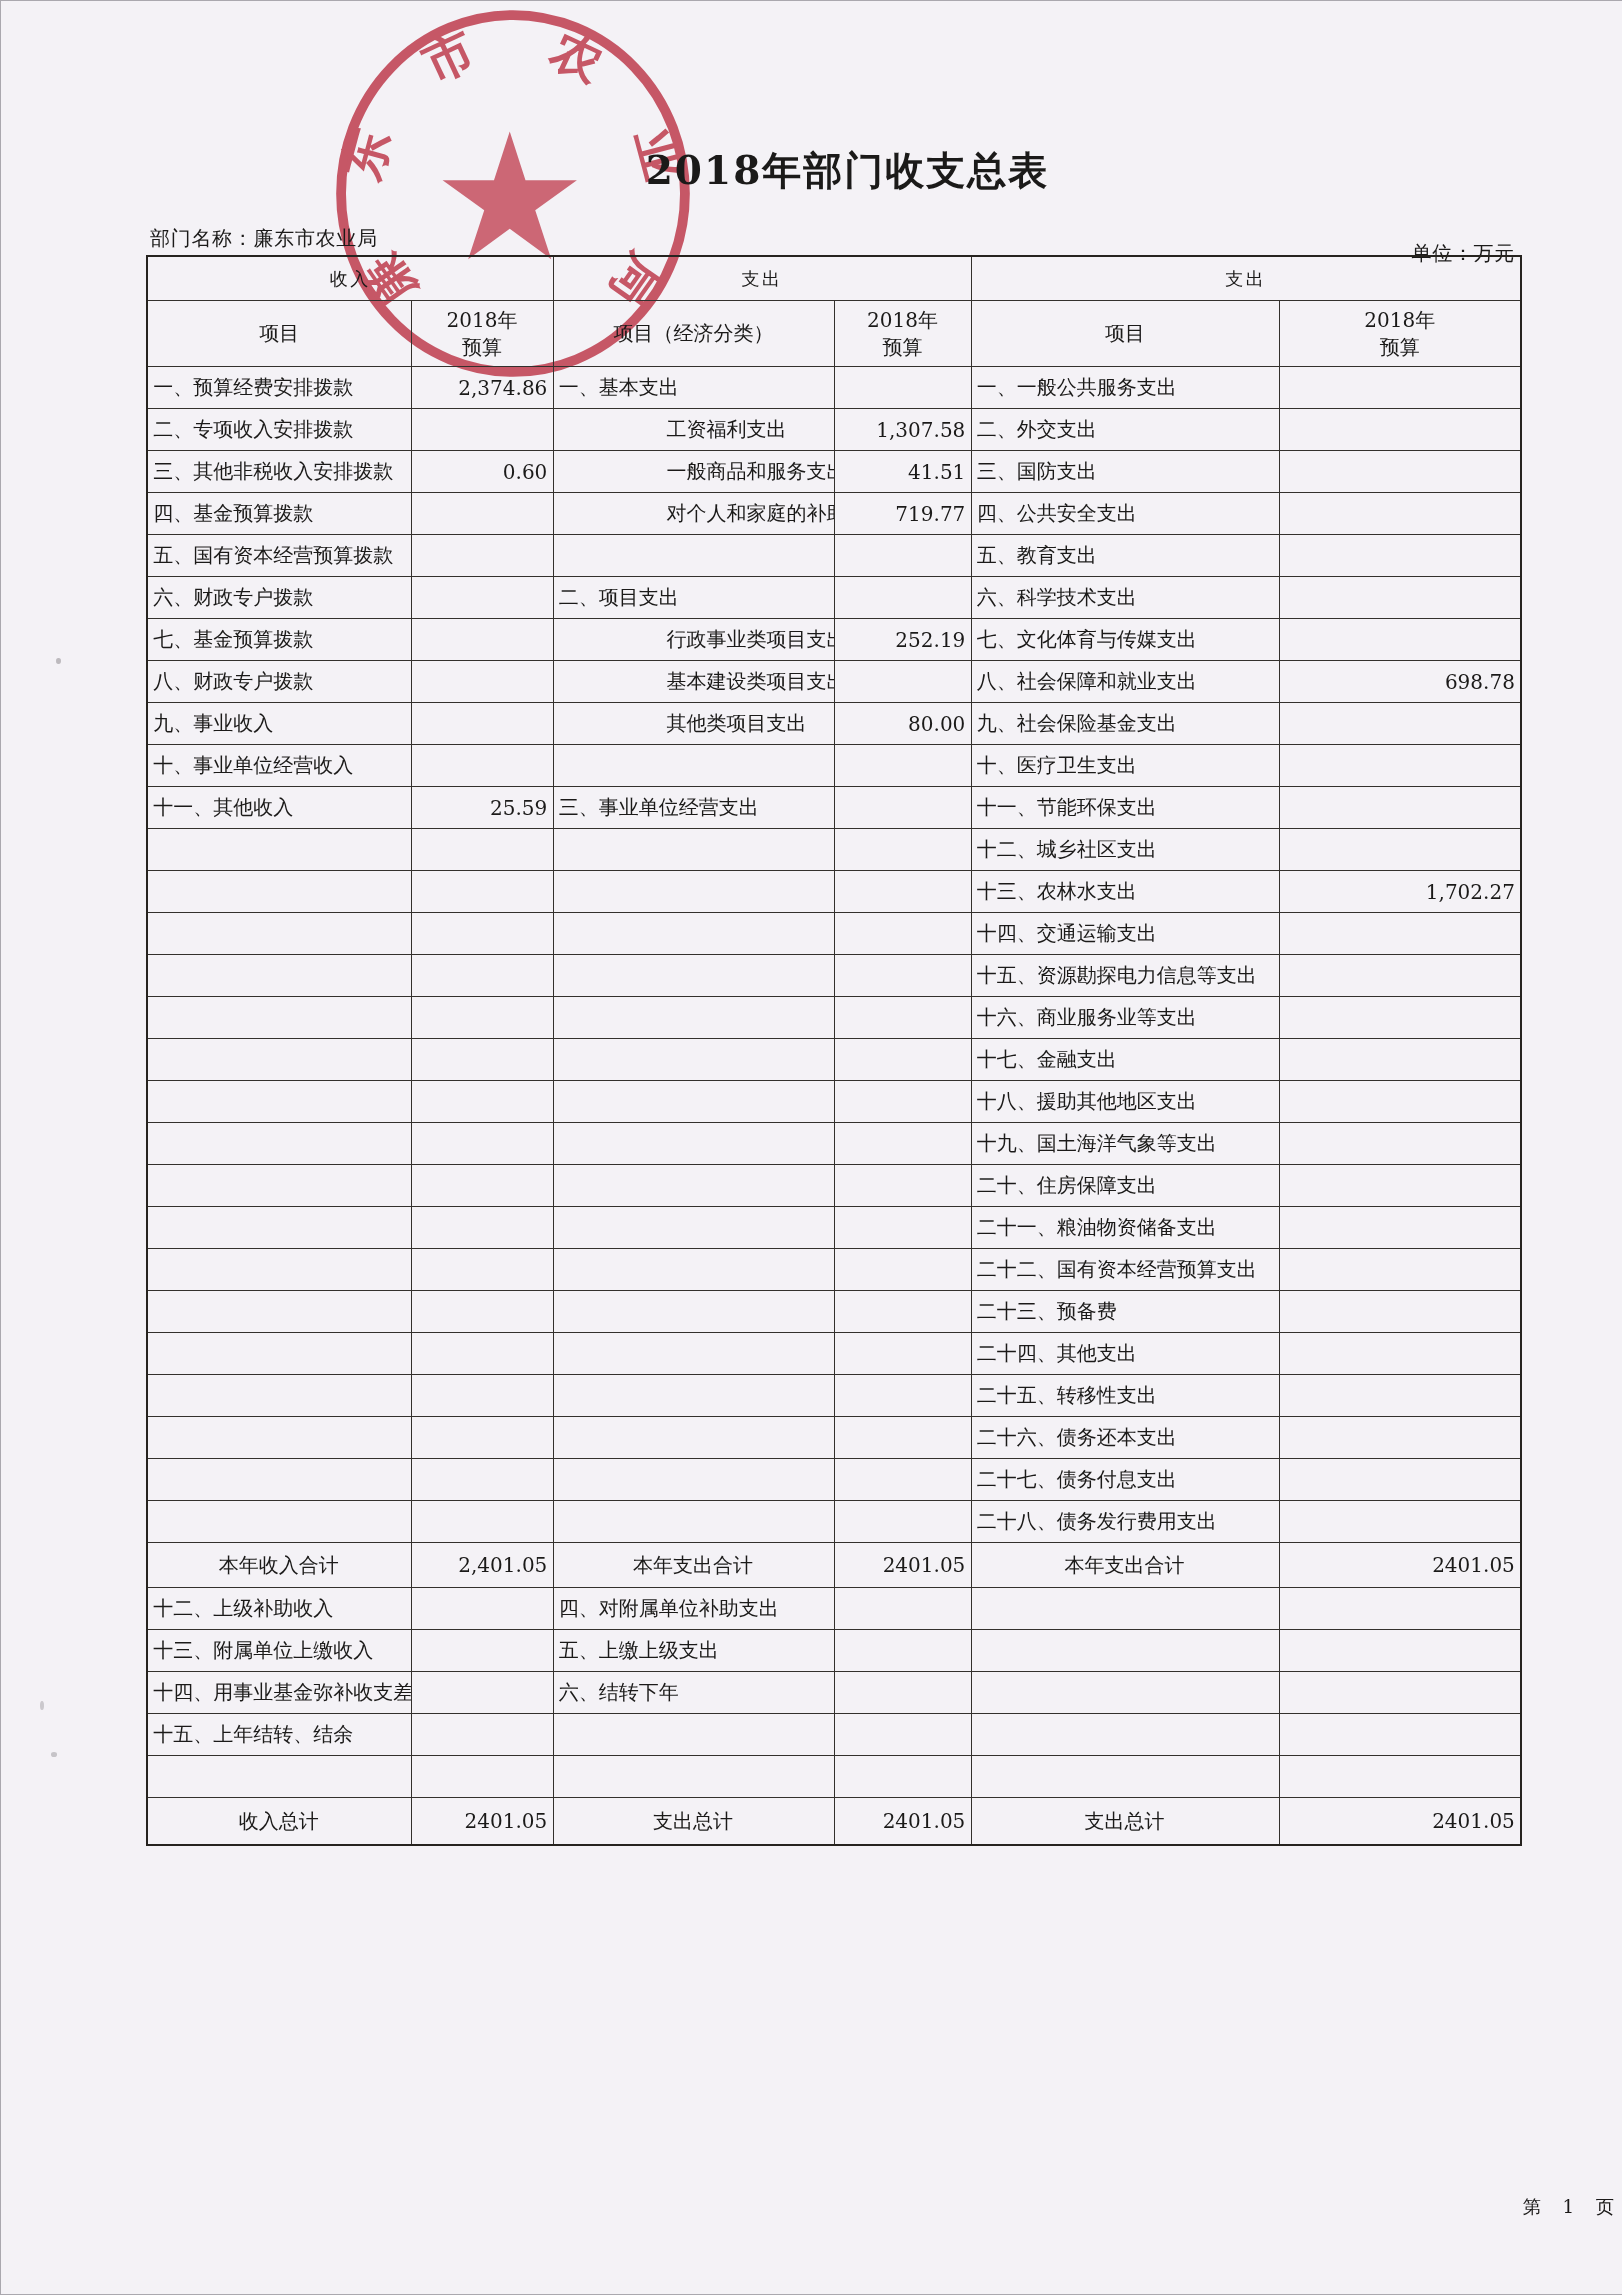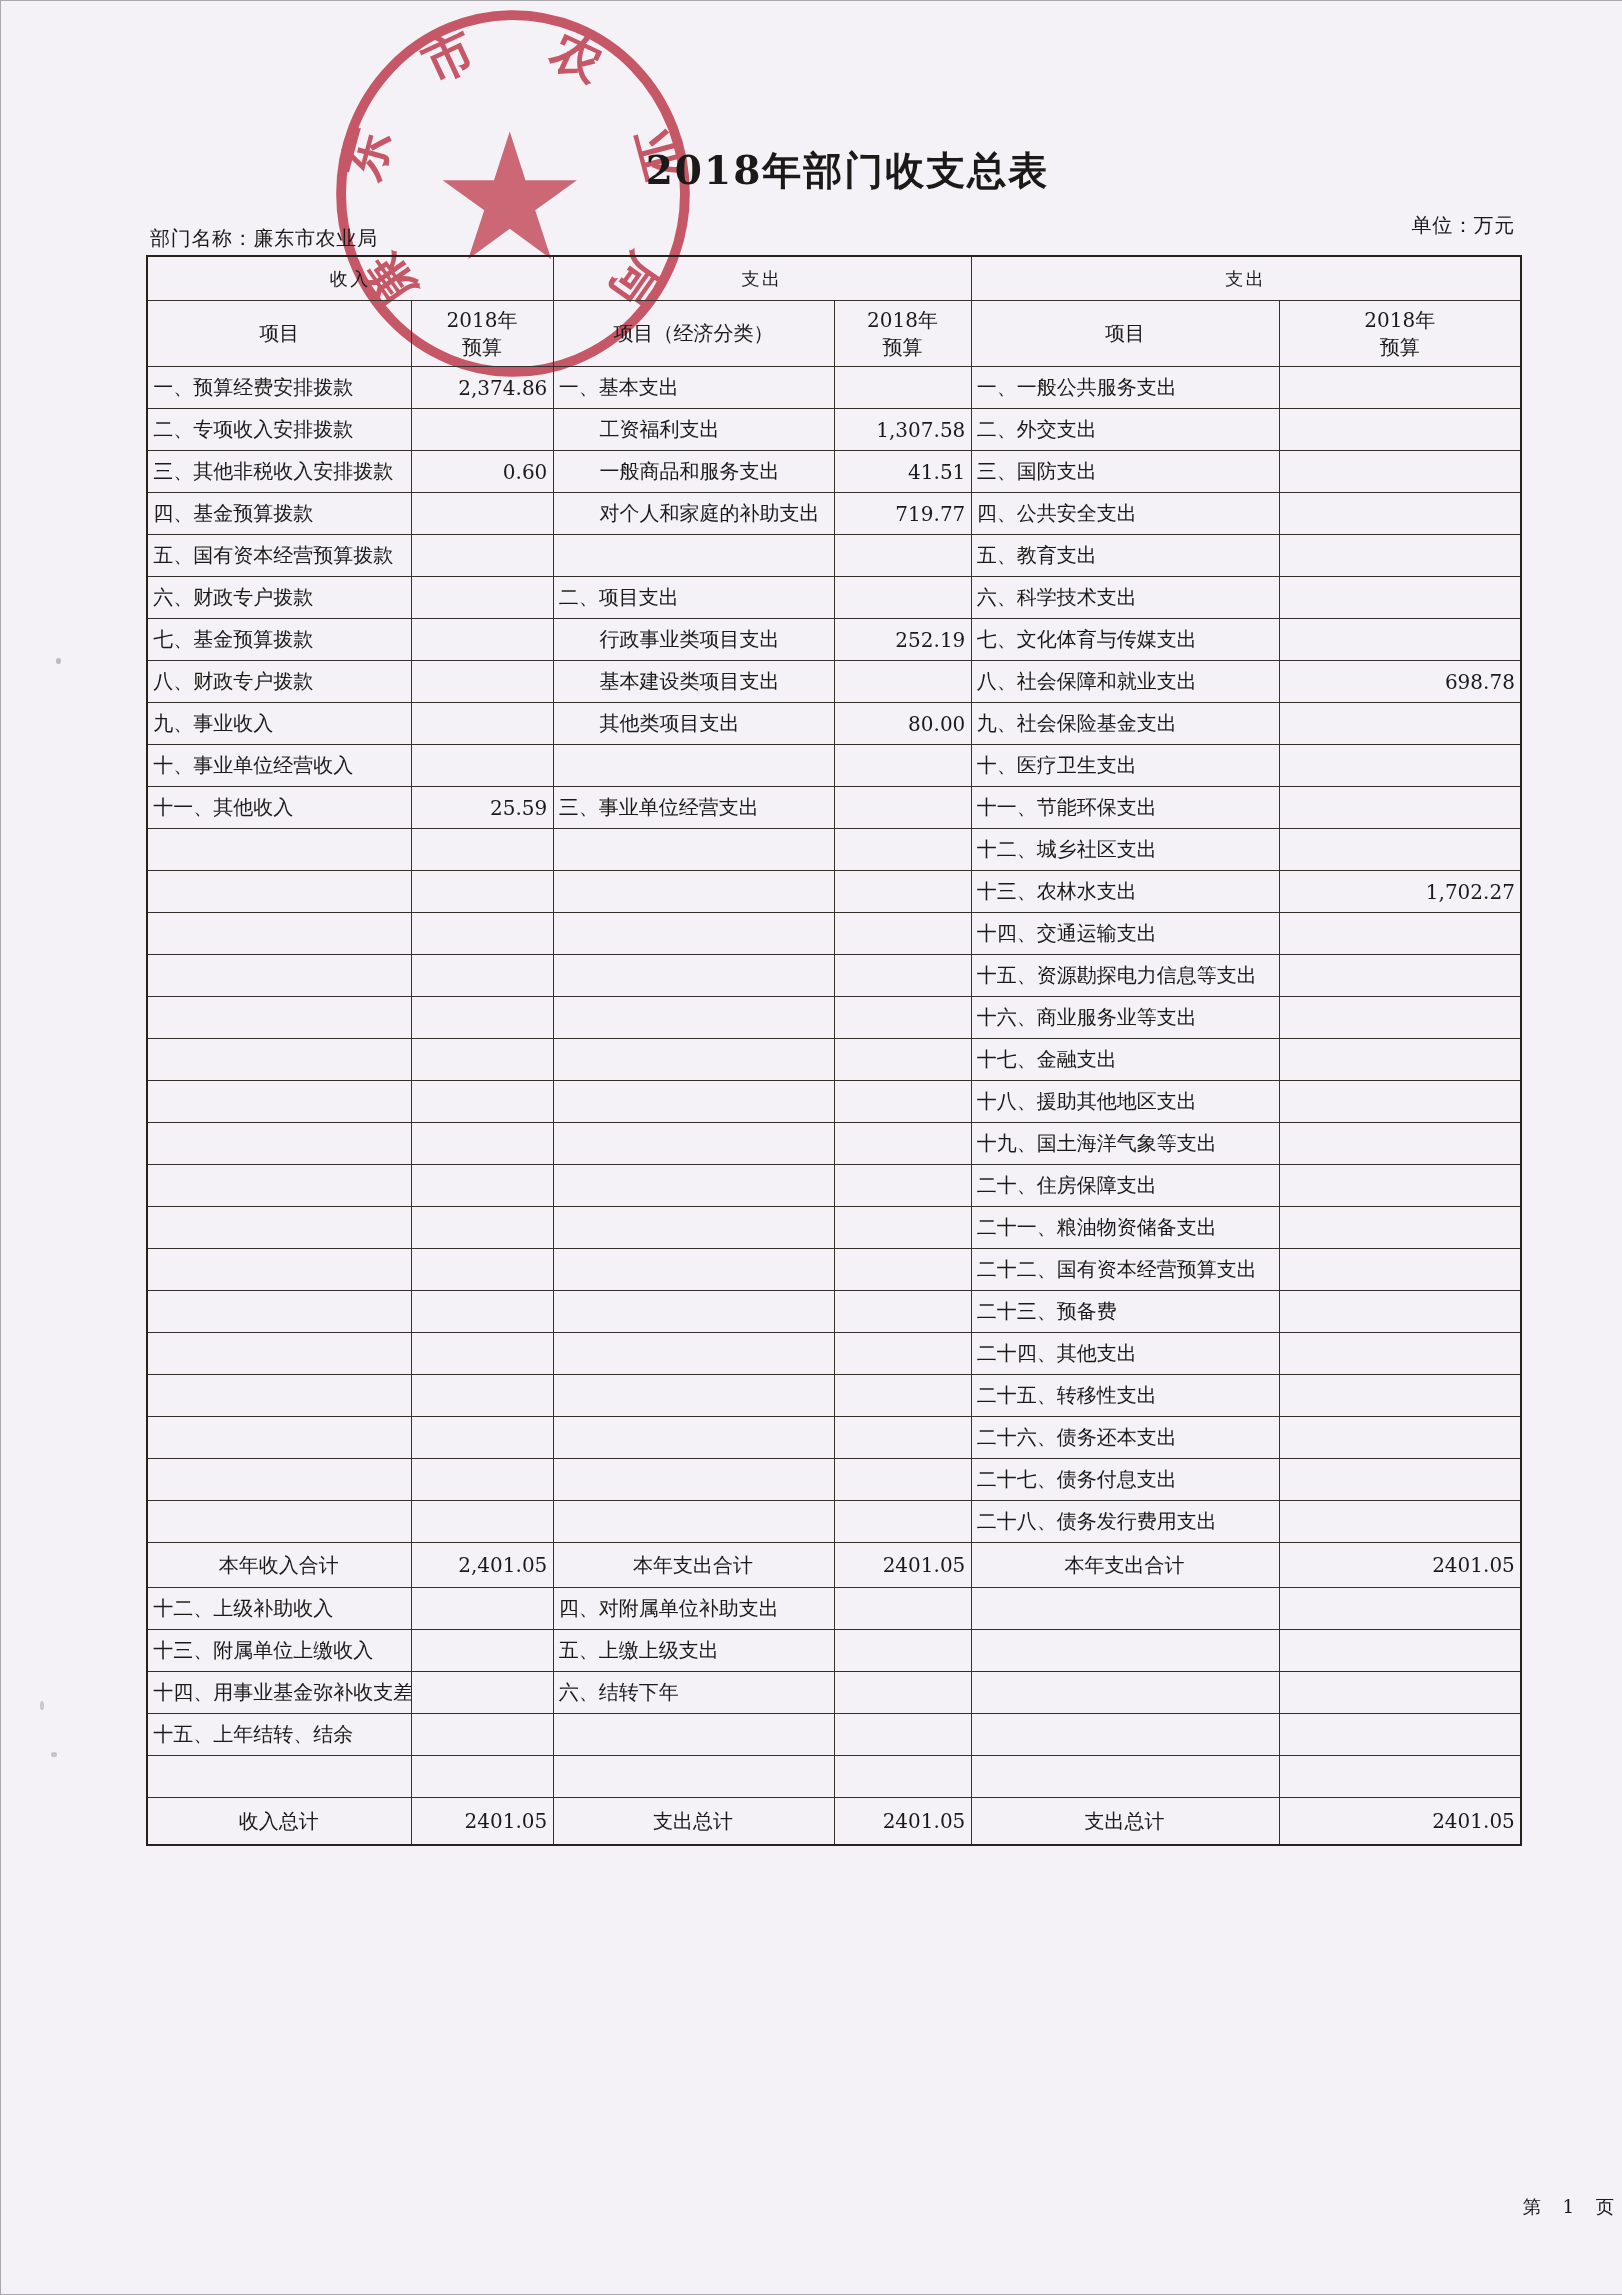--- a/index.html
+++ b/index.html
@@ -17,21 +17,21 @@
     position:absolute;top:143px;left:0;width:100%;
     text-align:center;
     font-size:39px;font-weight:bold;letter-spacing:2px;
     text-indent:72px; 
   }
   .dept{
     position:absolute;top:224px;left:149px;
     font-size:20px;letter-spacing:0.7px;
   }
   .unit{
-    position:absolute;top:211px;right:107px;
+    position:absolute;top:239px;right:107px;
     font-size:20px;letter-spacing:0.7px;
   }
   table.budget{
     position:absolute;top:254px;left:145px;
     border-collapse:collapse;table-layout:fixed;
     width:1373px;
     font-size:20px;
   }
   table.budget col.c1{width:264px}
   table.budget col.c2{width:142px}
@@ -46,21 +46,21 @@
     font-weight:normal;
     background:transparent;
   }
   table.budget{border:2px solid #26231f;}
   thead tr.sec th{height:43px;font-size:18px;letter-spacing:2.6px;}
   thead tr.cols th{height:65px;font-size:20px;white-space:pre-line;line-height:1.35;}
   tbody td{height:41px;}
   tbody tr.total td{height:44px;}
   tbody tr.grand td{height:46px;}
   td.item{text-align:left;padding-left:9.2px;white-space:nowrap;}
-  td.item.ind{padding-left:46px;}
+  td.item.ind{padding-left:113px;}
   td.item.ctr{text-align:center;padding-left:4px;}
   td.val{text-align:right;padding-right:5.9px;white-space:nowrap;font-family:"DejaVu Serif","Liberation Serif",serif;}
   .footer{
     position:absolute;top:2193px;left:0;width:100%;
     text-align:right;font-size:18.3px;letter-spacing:7.9px;
   }
   .stamp{
     position:absolute;top:3.9px;left:327px;
     width:370px;height:377px;
     mix-blend-mode:multiply;

